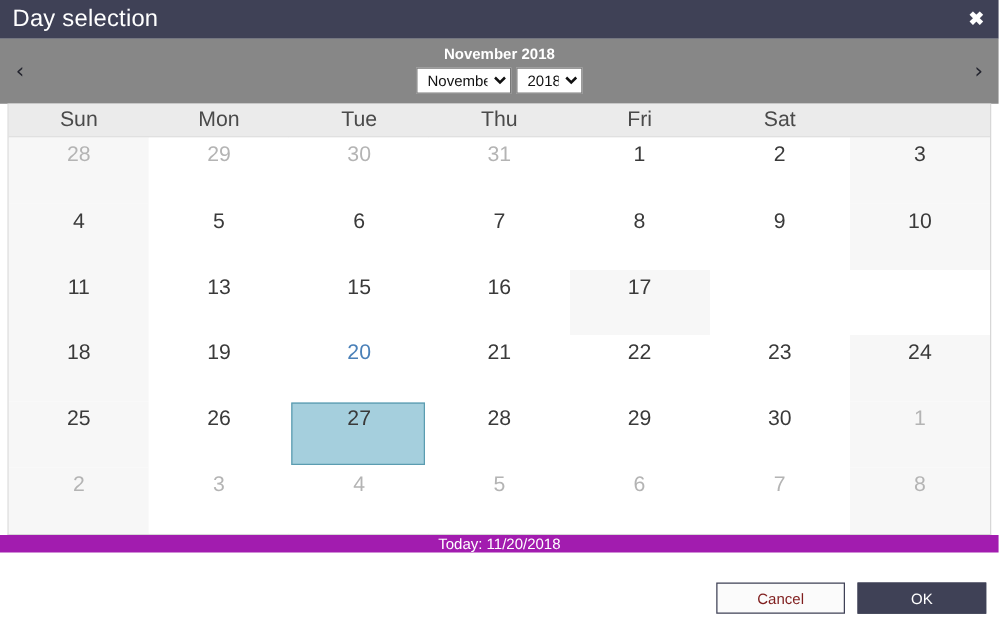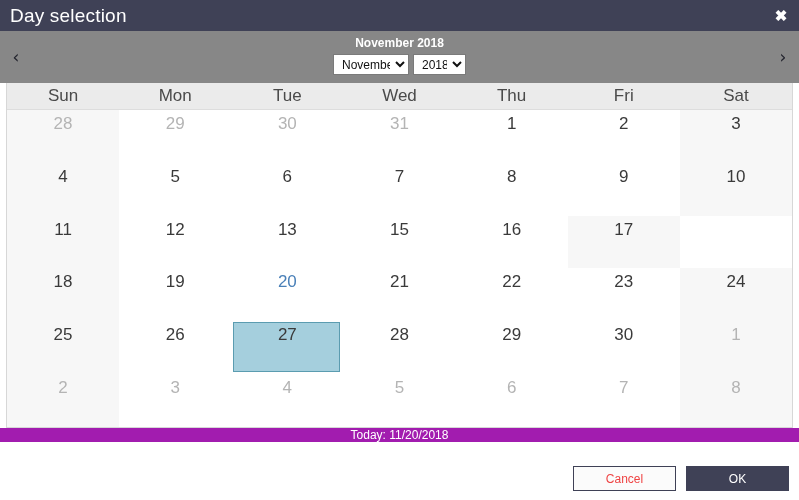--- a/index.html
+++ b/index.html
@@ -190,21 +190,21 @@
   .btn {
     width: 103px; height: 25px;
     font-size: 12px;
     font-family: "Liberation Sans", sans-serif;
     cursor: pointer;
     border-radius: 0;
   }
   .btn-cancel {
     background: #fbfbfb;
     border: 1px solid #3f4156;
-    color: #ef4444;
+    color: #7f1d1d;
   }
   .btn-ok {
     background: #3f4156;
     border: 1px solid #3f4156;
     color: #ffffff;
   }
 </style>
 </head>
 <body>
 
@@ -225,21 +225,20 @@
       </div>
     </div>
     <div class="nav-arrow next">›</div>
   </div>
 
   <div class="grid-wrap">
     <div class="weekdays">
         <div class="weekday">Sun</div>
         <div class="weekday">Mon</div>
         <div class="weekday">Tue</div>
-        <div class="weekday">Wed</div>
         <div class="weekday">Thu</div>
         <div class="weekday">Fri</div>
         <div class="weekday">Sat</div>
       </div>
     <div class="weeks">
         <div class="week">
           <div class="day weekend other">
             <span class="day-num">28</span>
           </div>
           <div class="day other">
@@ -282,23 +281,20 @@
           </div>
           <div class="day weekend">
             <span class="day-num">10</span>
           </div>
         </div>
         <div class="week">
           <div class="day weekend">
             <span class="day-num">11</span>
           </div>
           <div class="day">
-            <span class="day-num">12</span>
-          </div>
-          <div class="day">
             <span class="day-num">13</span>
           </div>
           <div class="day">
             <span class="day-num">15</span>
           </div>
           <div class="day">
             <span class="day-num">16</span>
           </div>
           <div class="day weekend">
             <span class="day-num">17</span>

